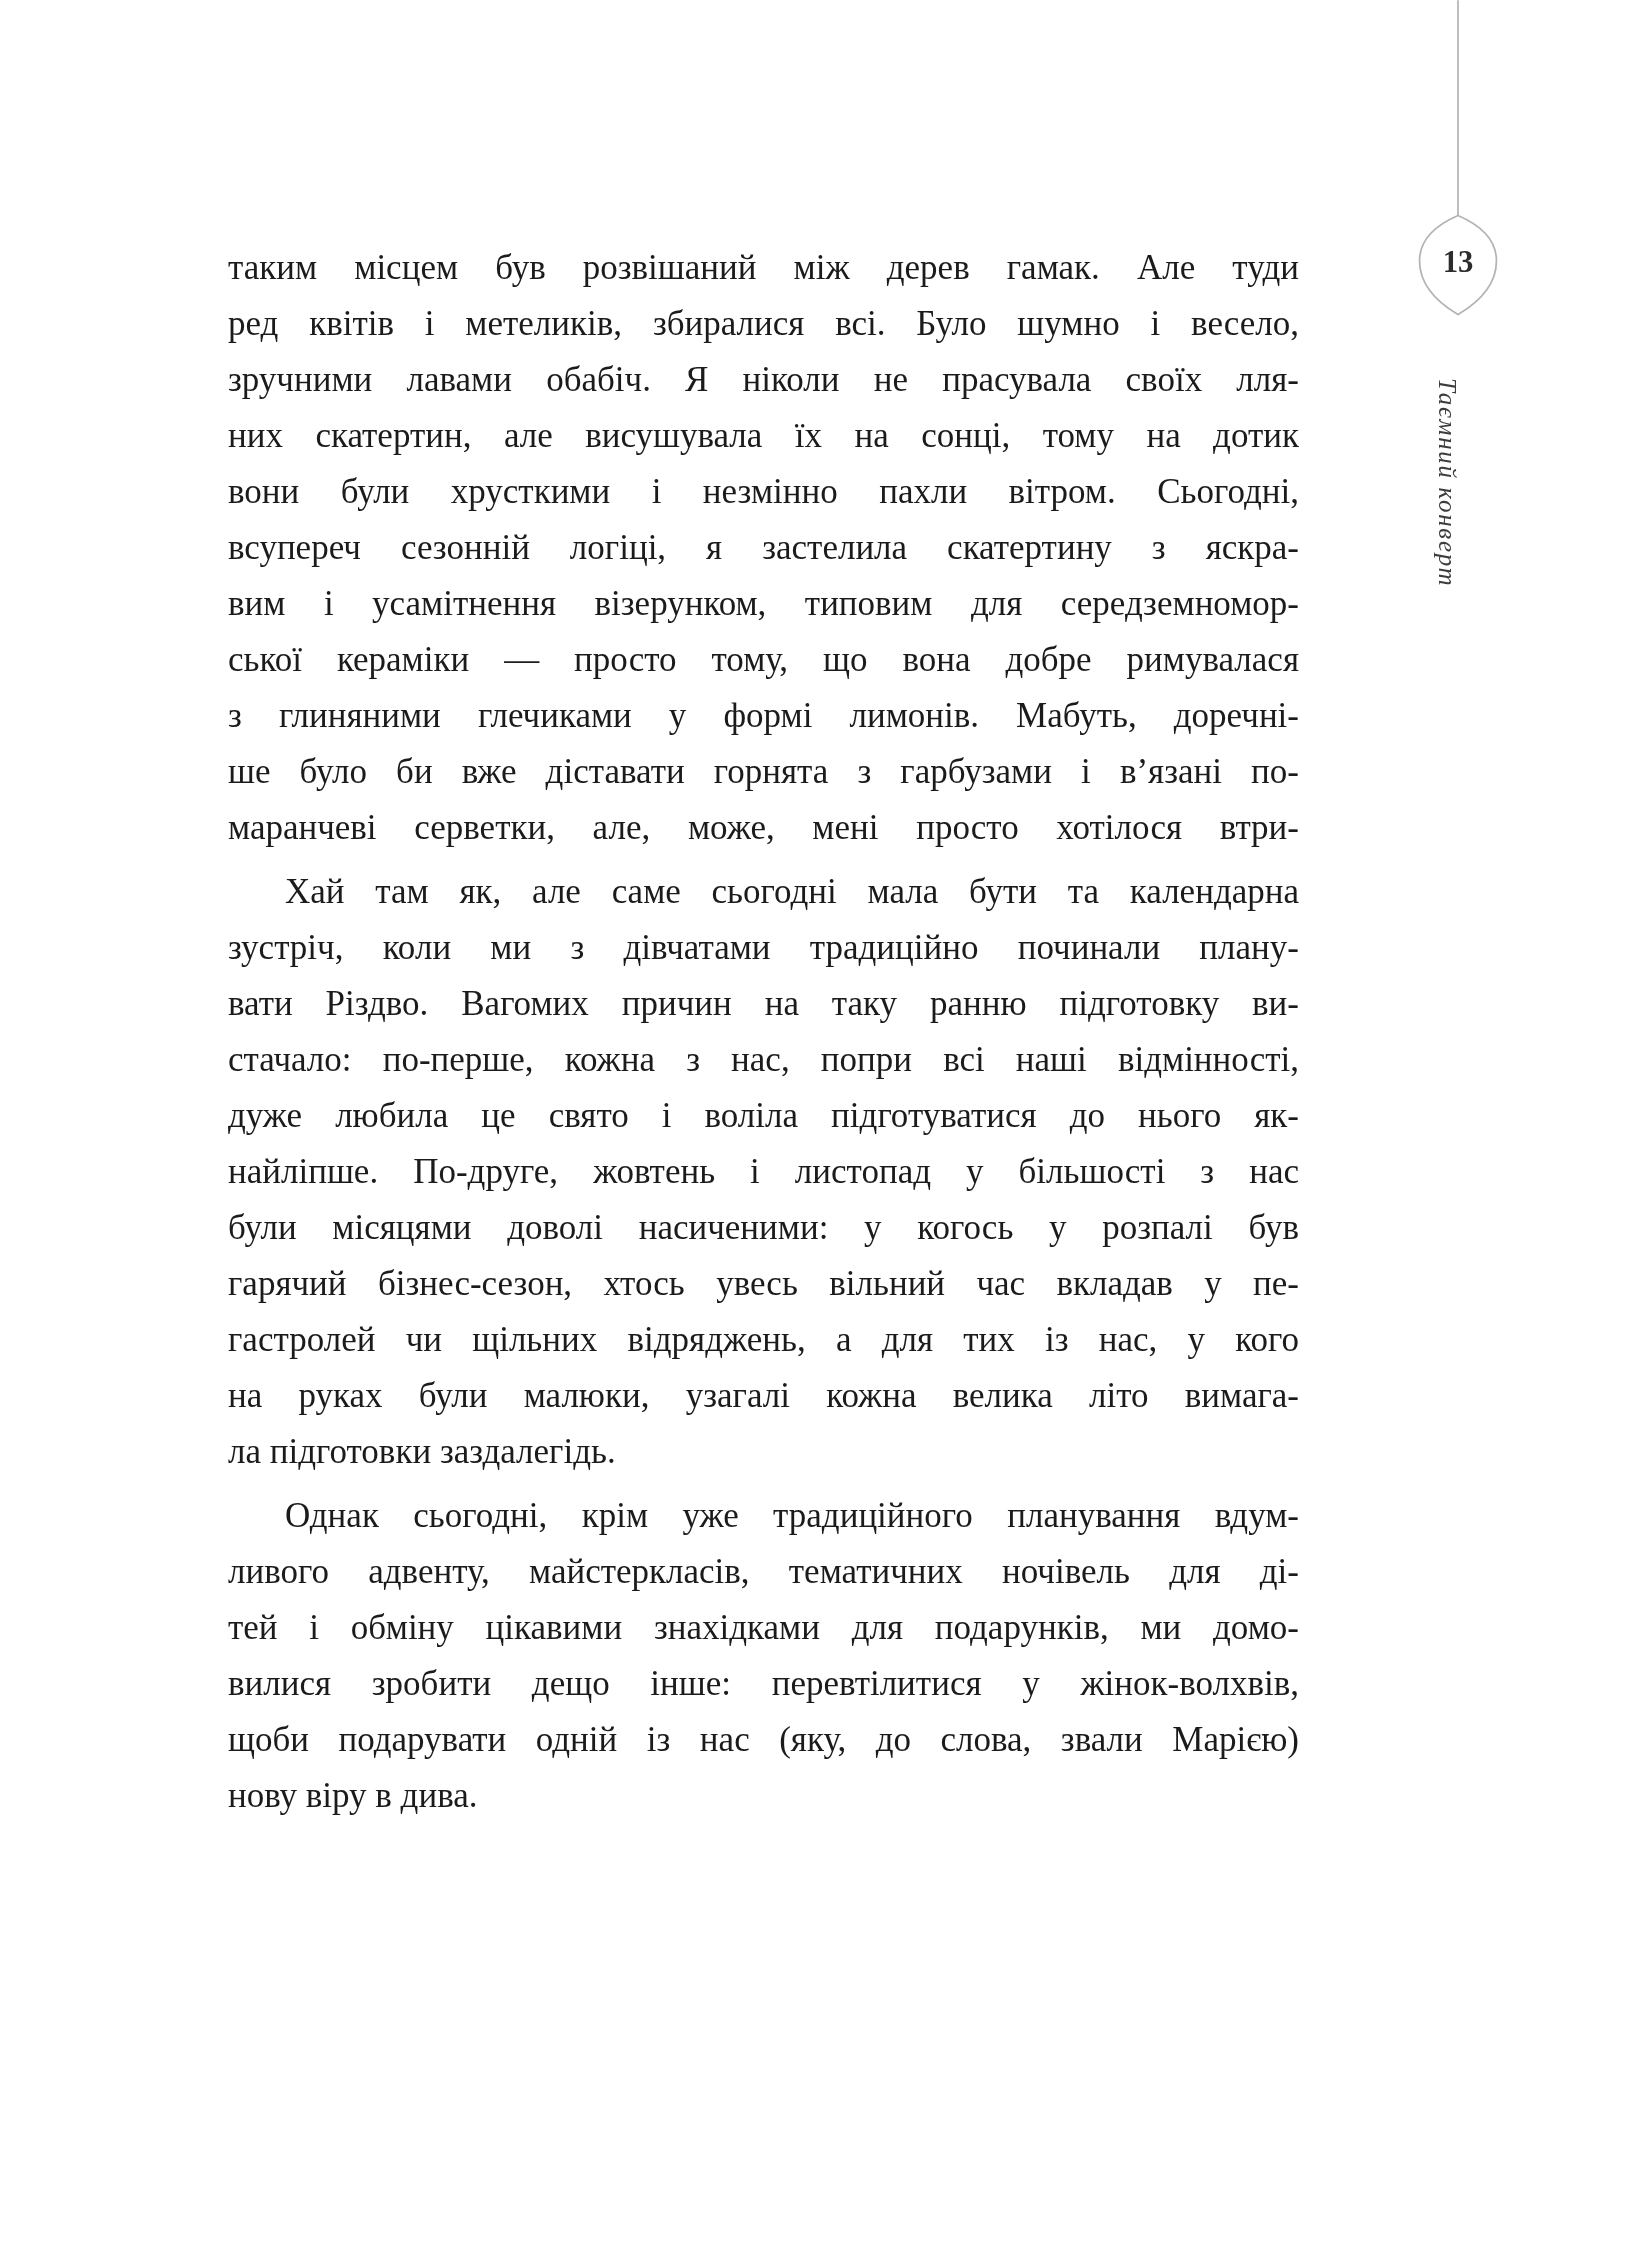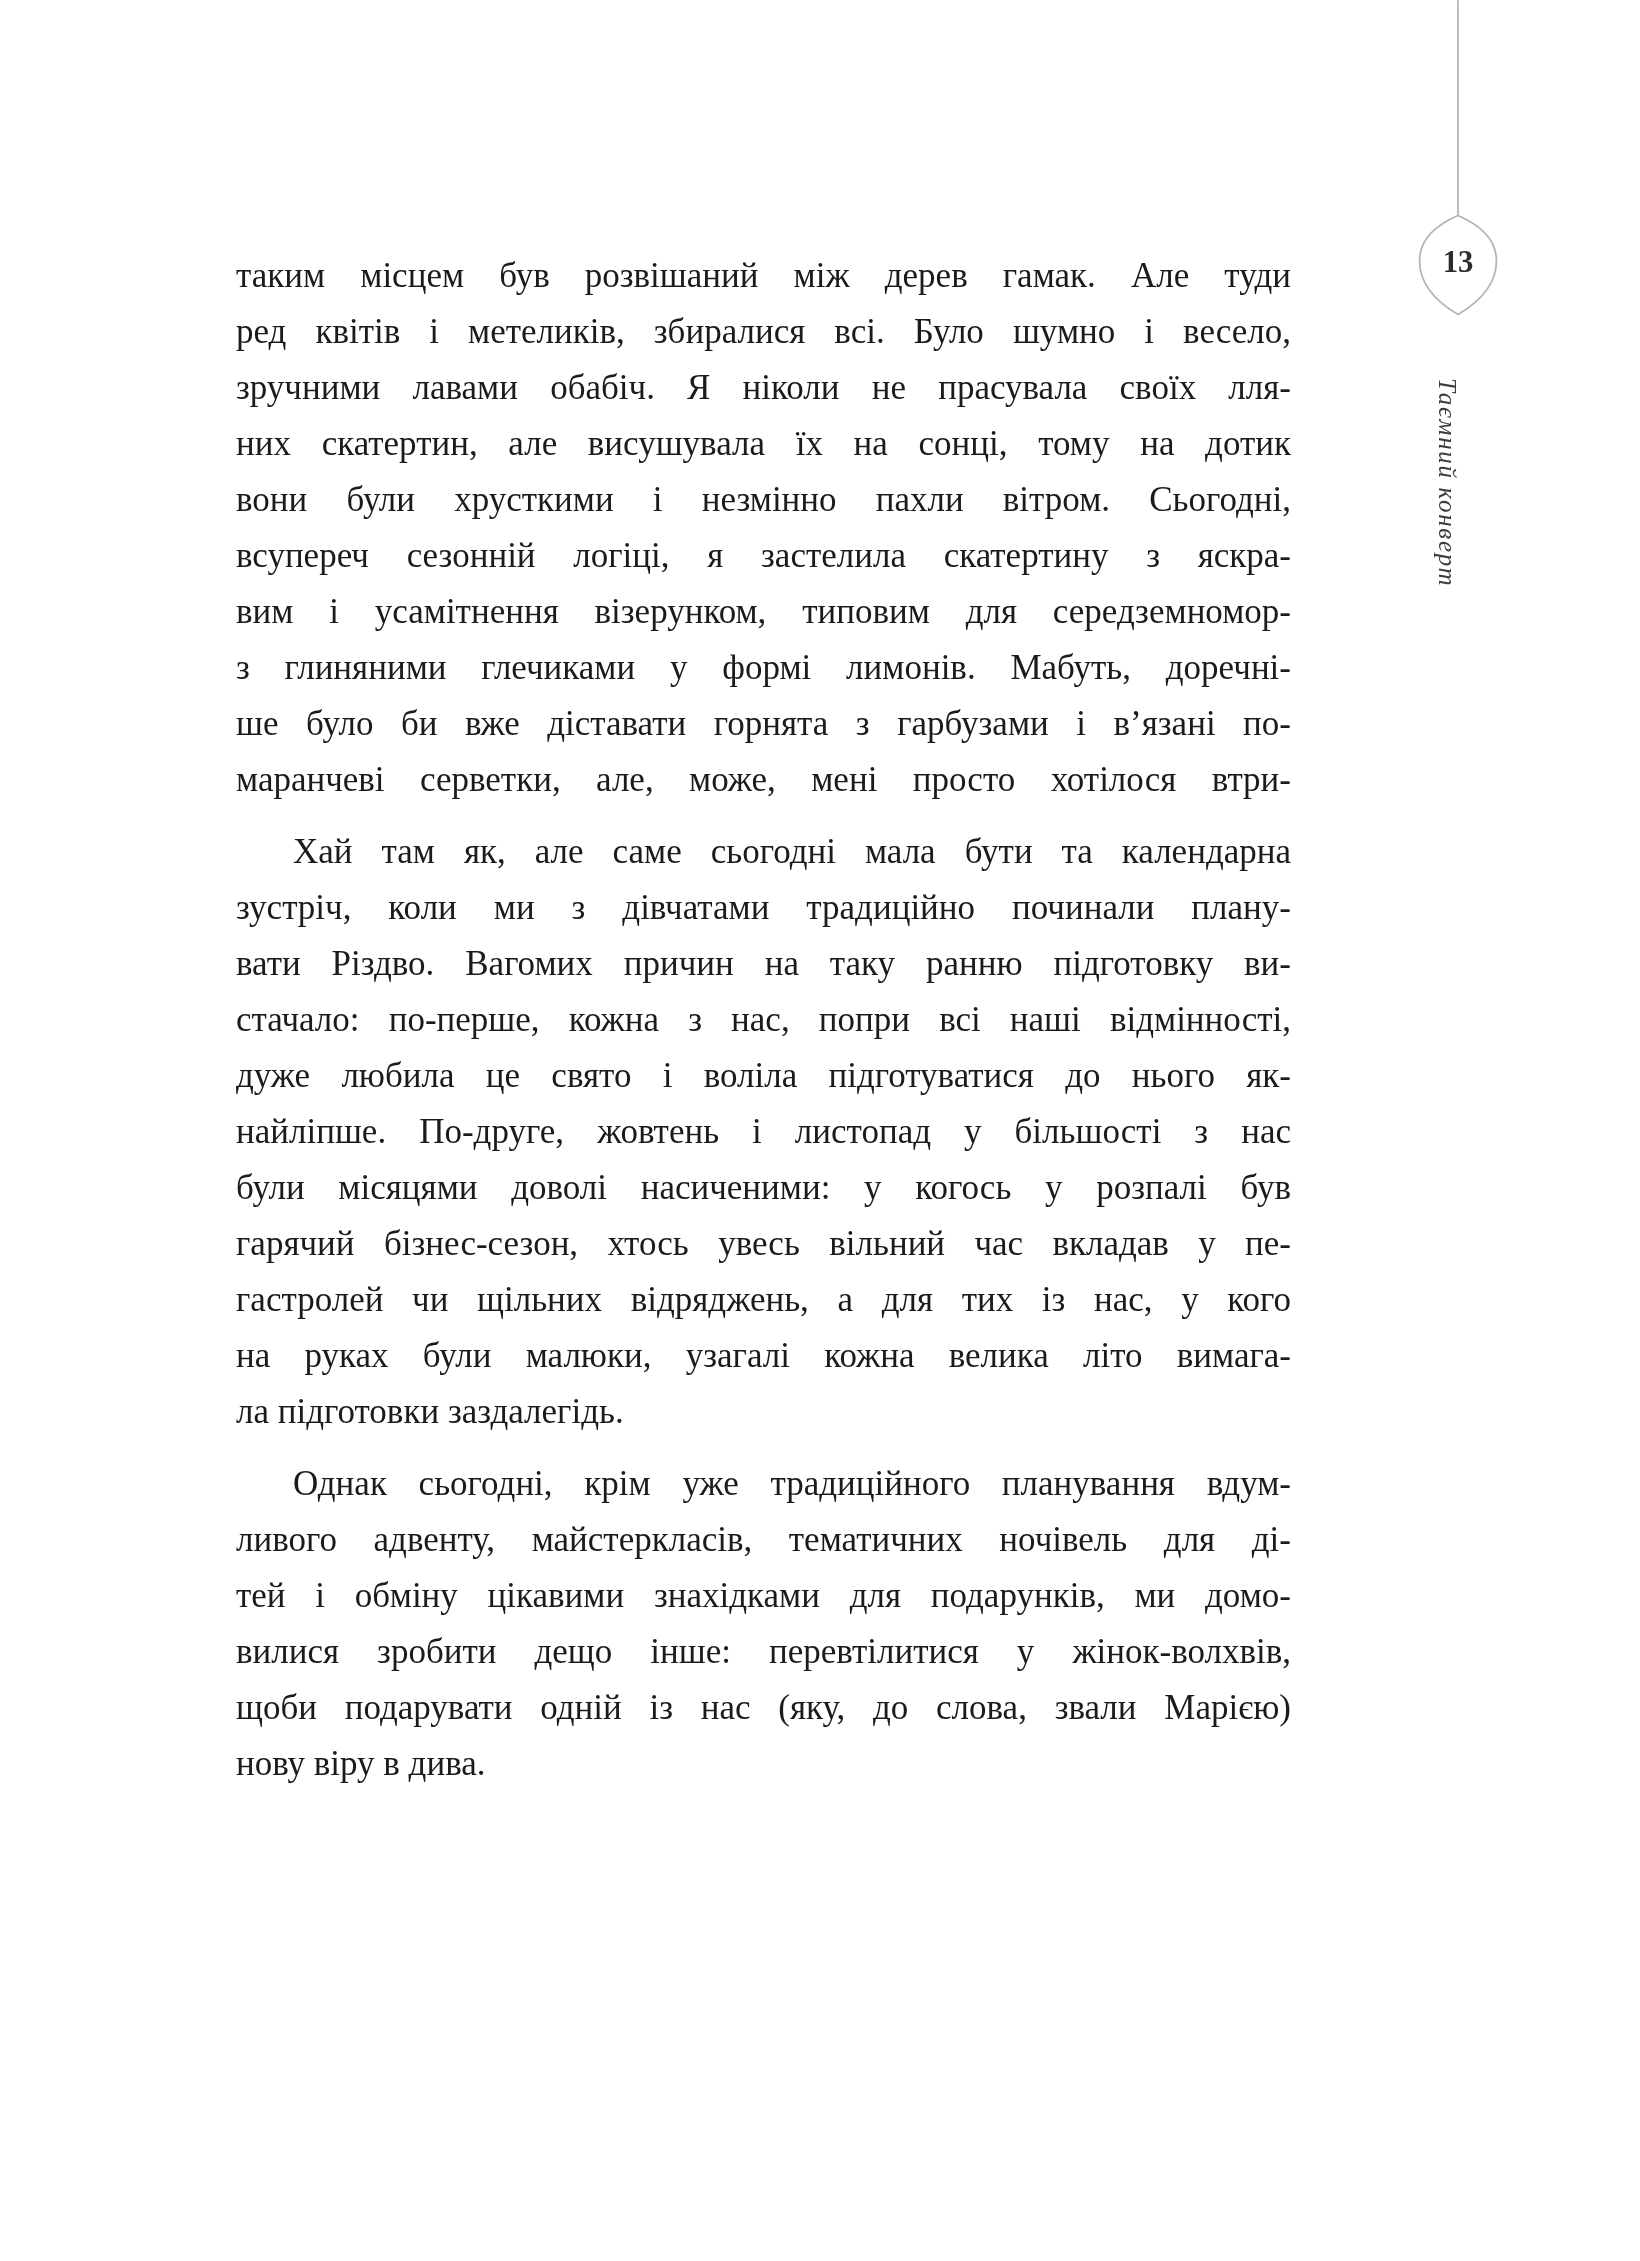--- a/index.html
+++ b/index.html
@@ -17,21 +17,21 @@
     color: #1b1b1b;
   }
   .text-block {
     position: absolute;
     left: 220px;
     top: 232px;
     width: 1087px;
     font-size: 35px;
     line-height: 56px;
   }
-  .paragraph { margin: 16px; }
+  .paragraph { margin: 8px; }
   .line {
     height: 56px;
     text-align: justify;
     text-align-last: justify;
     text-justify: inter-word;
     white-space: normal;
   }
   .line.last { text-align-last: left; }
   .line.indent { text-indent: 57px; }
 
@@ -75,20 +75,21 @@
 
   <div class="text-block">
       <div class="paragraph">
         <div class="line">таким місцем був розвішаний між дерев гамак. Але туди</div>
         <div class="line">ред квітів і метеликів, збиралися всі. Було шумно і весело,</div>
         <div class="line">зручними лавами обабіч. Я ніколи не прасувала своїх лля-</div>
         <div class="line">них скатертин, але висушувала їх на сонці, тому на дотик</div>
         <div class="line">вони були хрусткими і незмінно пахли вітром. Сьогодні,</div>
         <div class="line">всупереч сезонній логіці, я застелила скатертину з яскра-</div>
         <div class="line">вим і усамітнення візерунком, типовим для середземномор-</div>
+        <div class="line">ської кераміки — просто тому, що вона добре римувалася</div>
         <div class="line">з глиняними глечиками у формі лимонів. Мабуть, доречні-</div>
         <div class="line">ше було би вже діставати горнята з гарбузами і в’язані по-</div>
         <div class="line">маранчеві серветки, але, може, мені просто хотілося втри-</div>
       </div>
       <div class="paragraph">
         <div class="line indent">Хай там як, але саме сьогодні мала бути та календарна</div>
         <div class="line">зустріч, коли ми з дівчатами традиційно починали плану-</div>
         <div class="line">вати Різдво. Вагомих причин на таку ранню підготовку ви-</div>
         <div class="line">стачало: по-перше, кожна з нас, попри всі наші відмінності,</div>
         <div class="line">дуже любила це свято і воліла підготуватися до нього як-</div>

